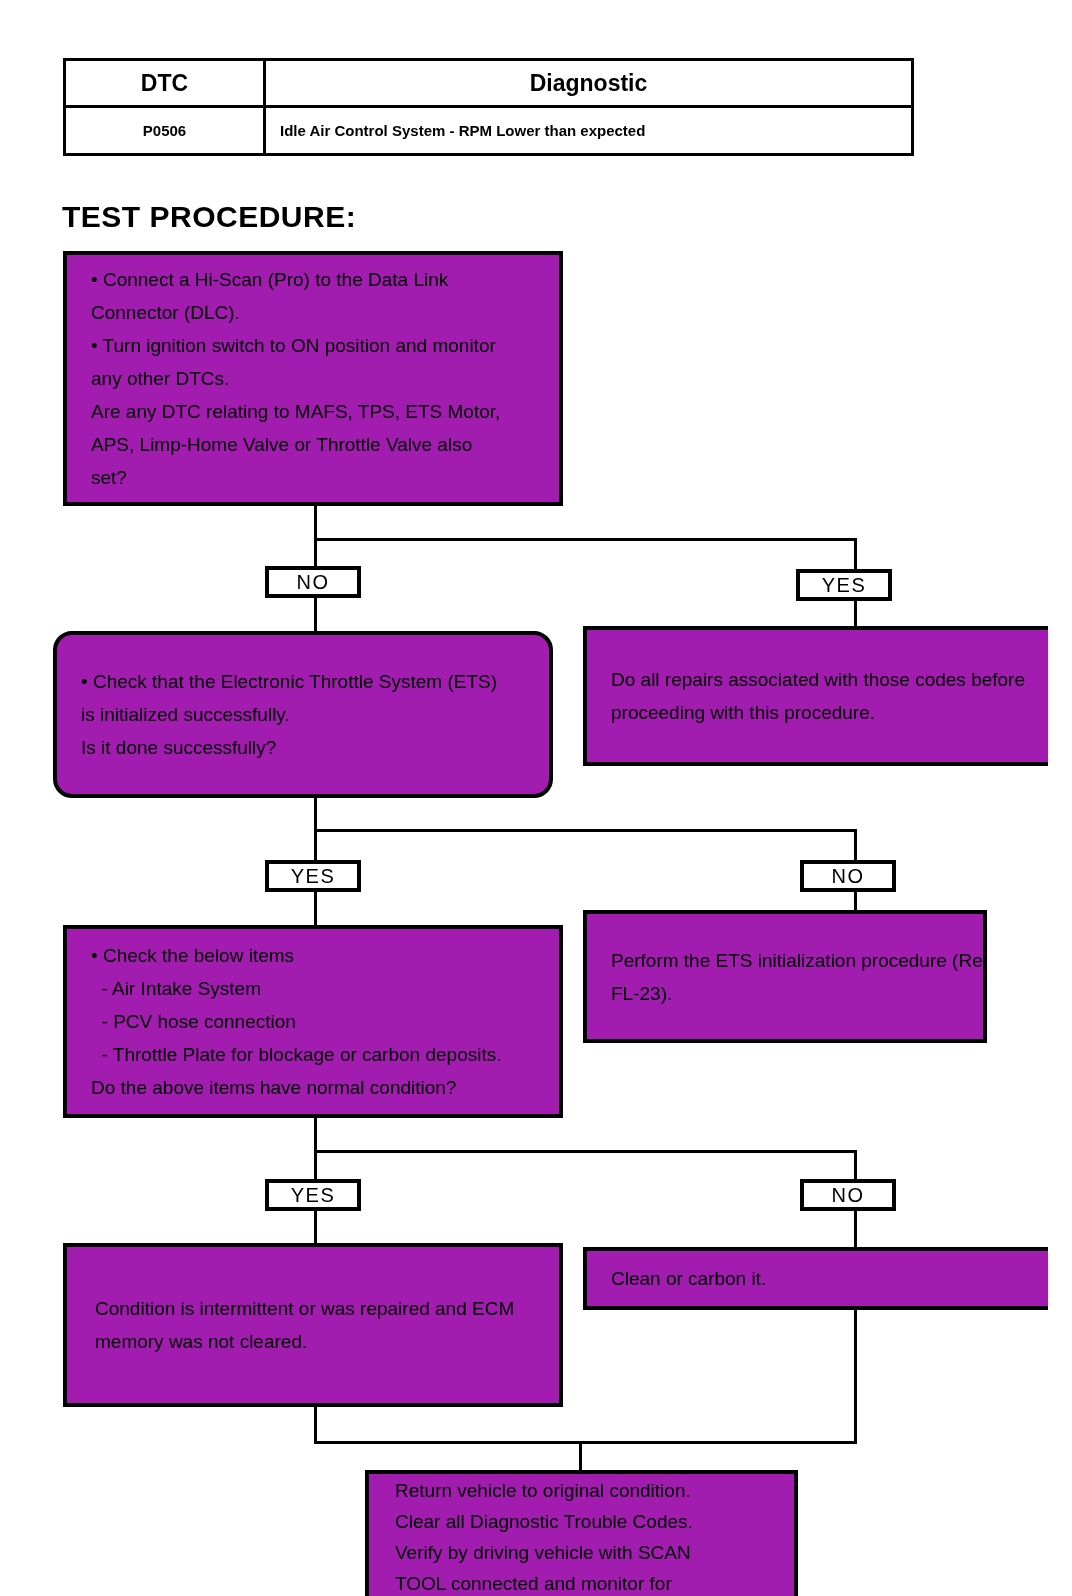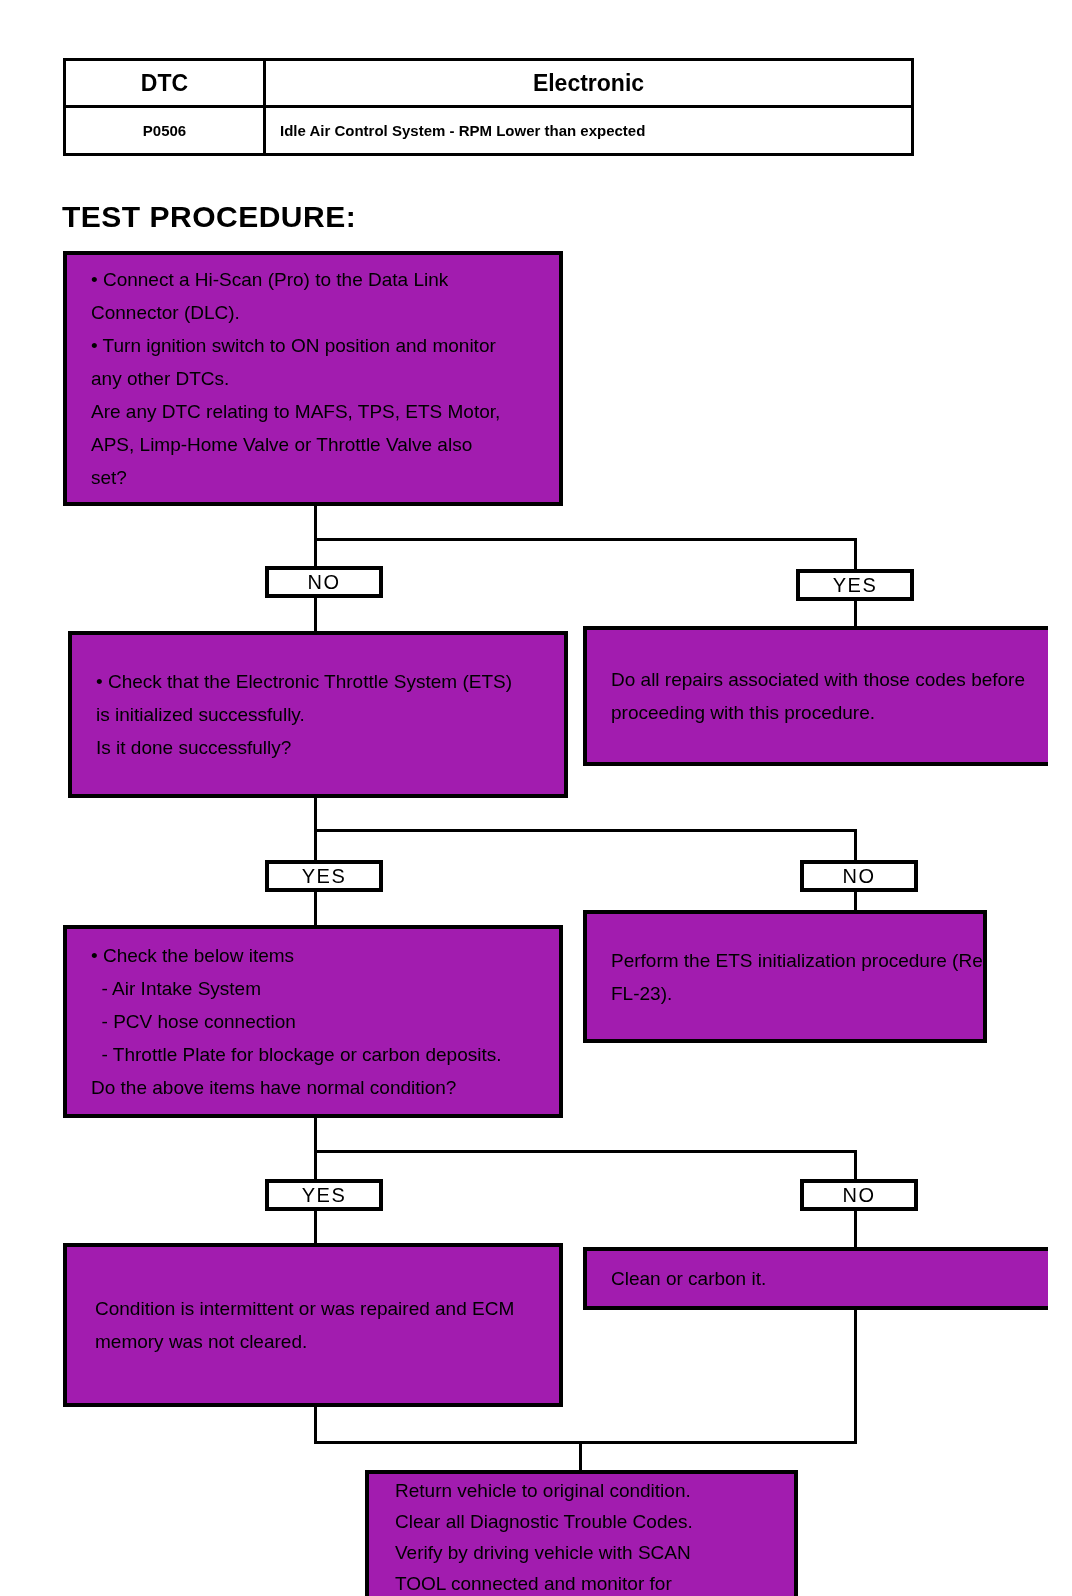--- a/index.html
+++ b/index.html
@@ -60,32 +60,32 @@
     align-items: center;
     font-size: 19px;
     line-height: 33px;
     white-space: pre;
     overflow: hidden;
     padding-left: 24px;
     padding-right: 2px;
     z-index: 2;
   }
   .node-1  { left: 15px;  top: 203px;  width: 500px; height: 255px; }
-  .node-2a { left: 20px;  top: 583px;  width: 500px; height: 167px; }
+  .node-2a { left: 5px;  top: 583px;  width: 500px; height: 167px; border-radius: 19px; }
   .node-2b { left: 535px; top: 578px;  width: 500px; height: 140px; }
   .node-3a { left: 15px;  top: 877px;  width: 500px; height: 193px; }
   .node-3b { left: 535px; top: 862px;  width: 404px; height: 133px; }
   .node-4a { left: 15px;  top: 1195px; width: 500px; height: 164px; padding-left: 28px; }
   .node-4b { left: 535px; top: 1199px; width: 500px; height: 63px;  }
   .node-final { left: 317px; top: 1422px; width: 433px; height: 164px; line-height: 31px; padding-left: 26px; }
 
   
   .label-box {
     position: absolute;
-    width: 118px; height: 32px;
+    width: 96px; height: 32px;
     border: 4px solid #000;
     background: #fff;
     display: flex;
     align-items: center;
     justify-content: center;
     font-size: 20px;
     letter-spacing: 1.5px;
     z-index: 3;
   }
   .lbl-b1-left  { left: 217px; top: 518px; }
@@ -116,21 +116,21 @@
 </style>
 </head>
 <body>
 
 <div class="page">
 
   <table class="dtc-table">
     <tbody>
         <tr>
       <th class="col-dtc">DTC</th>
-      <th>Electronic</th>
+      <th>Diagnostic</th>
     </tr>
     <tr>
       <td class="cell-dtc">P0506</td>
       <td class="cell-desc">Idle Air Control System - RPM Lower than expected</td>
     </tr>
   </tbody>
     </table>
 
   <div class="section-title">TEST PROCEDURE:</div>
 

